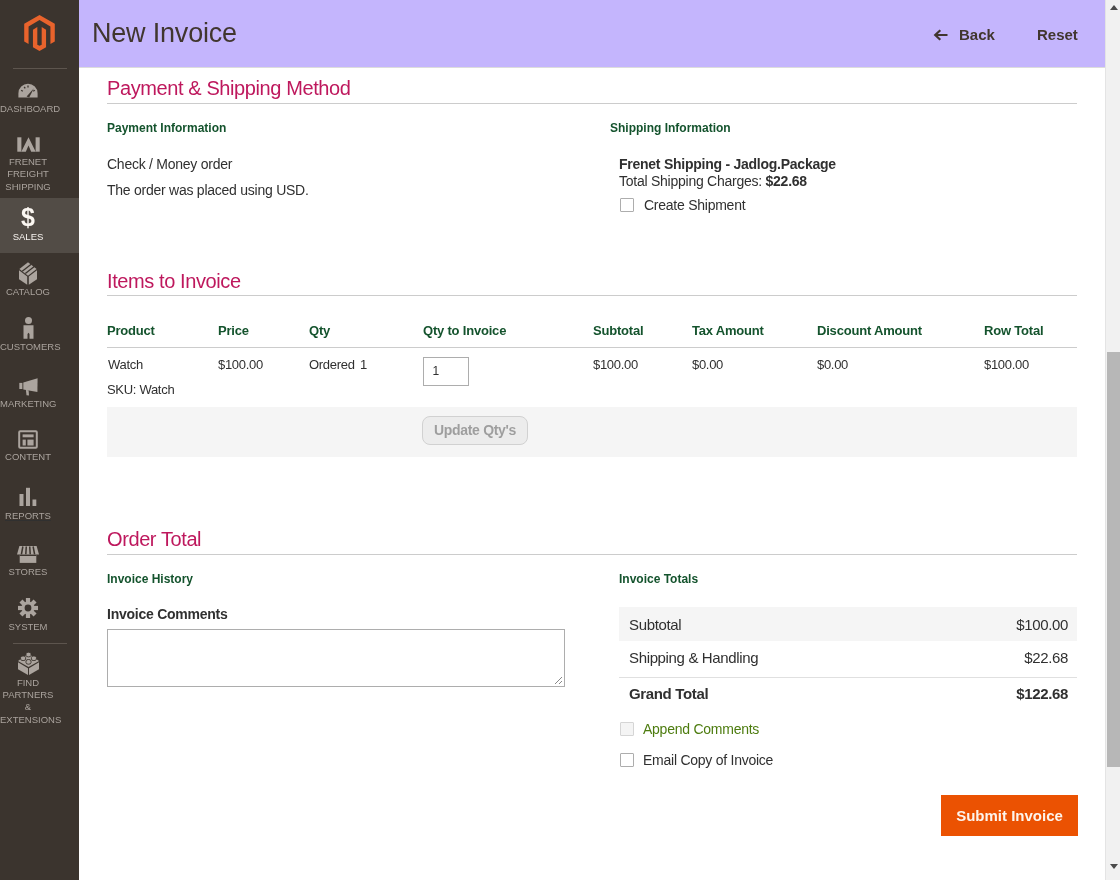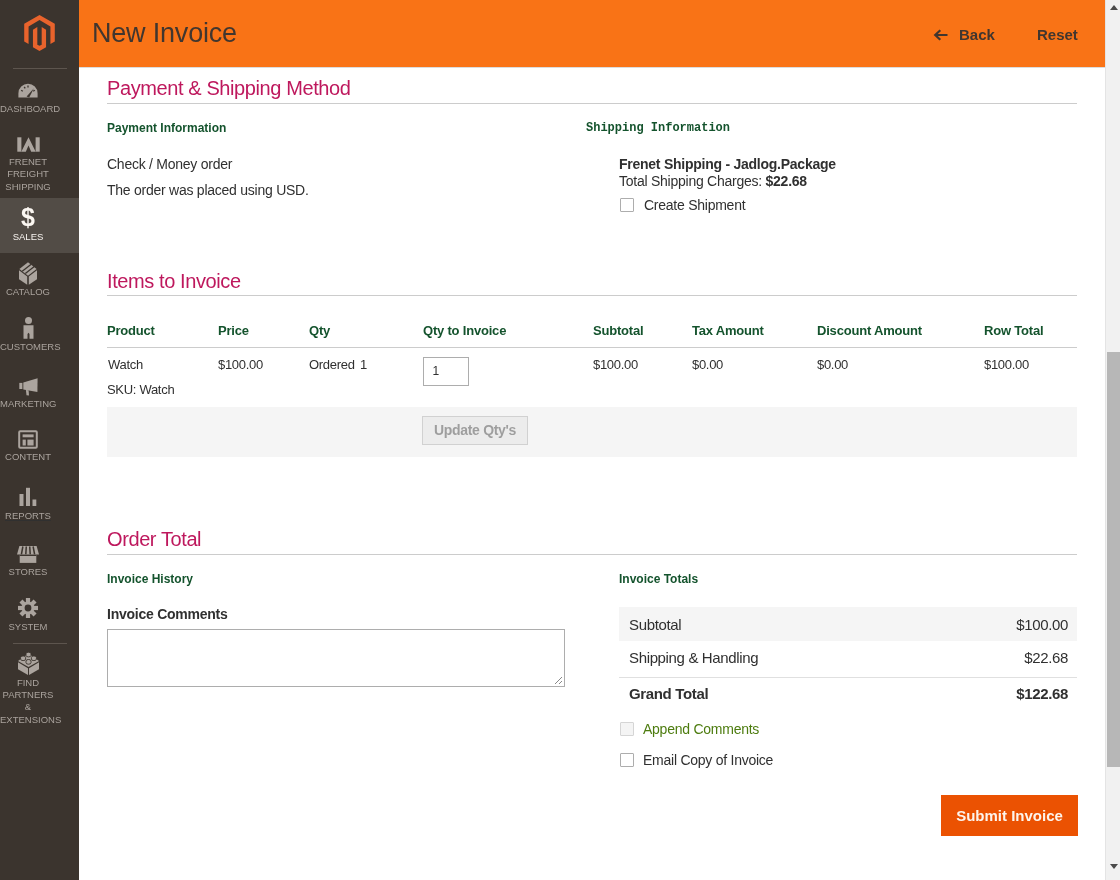--- a/index.html
+++ b/index.html
@@ -10,39 +10,39 @@
 
 #sidebar { position:absolute; left:0; top:0; width:79px; height:880px; background:#3b342e; }
 .mi { position:absolute; left:0; width:56px; text-align:center; }
 .mi .lbl { font-size:9.5px; line-height:12.4px; color:#aaa39d; letter-spacing:0; }
 .mi svg { display:block; margin:0 auto; }
 .sep { position:absolute; left:13px; width:54px; height:0; border-top:1px solid #5d554e; }
 #sales-bg { position:absolute; left:0; top:198px; width:79px; height:55px; background:#524c46; }
 #sales-bg .lbl { color:#f7f3ef; }
 
 
-#header { position:absolute; left:79px; top:0; width:1026px; height:68px; background:#f97316; border-bottom:1px solid #dcdcdc; }
+#header { position:absolute; left:79px; top:0; width:1026px; height:68px; background:#c4b5fd; border-bottom:1px solid #dcdcdc; }
 #title { position:absolute; left:13px; top:18px; font-size:27px; line-height:31px; color:#41362f; font-weight:400; letter-spacing:-0.2px; }
 .hbtn { position:absolute; top:26px; font-size:15px; font-weight:bold; color:#41362f; }
 
 
 .sect-title { position:absolute; left:107px; width:970px; font-size:20px; line-height:24px; color:#be185d; font-weight:400; letter-spacing:-0.4px; border-bottom:1px solid #cccccc; }
 h3.sub { position:absolute; font-size:12px; font-weight:bold; color:#14532d; }
 .t14 { position:absolute; font-size:14px; line-height:16px; color:#303030; letter-spacing:-0.25px; }
 .t13 { position:absolute; font-size:13px; line-height:15px; color:#303030; letter-spacing:-0.3px;text-align:center; }
 .t15 { position:absolute; font-size:15px; line-height:17px; color:#303030; letter-spacing:-0.35px; }
 .b { font-weight:bold; }
 .checkbox { position:absolute; width:14px; height:14px; background:#fff; border:1px solid #adadad; border-radius:1px; }
 
 
 .th { position:absolute; font-size:13px; line-height:15px; font-weight:bold; color:#14532d; letter-spacing:-0.2px; }
 #thead-line { position:absolute; left:107px; top:347px; width:970px; border-top:1px solid #cccccc; }
 #tfoot { position:absolute; left:107px; top:407px; width:970px; height:50px; background:#f5f5f5; }
 #qty-input { position:absolute; left:423px; top:357px; width:46px; height:29px; border:1px solid #adadad; background:#fff; font-size:12px; color:#303030; padding-left:8.5px; line-height:27px; }
-#upd-btn { position:absolute; left:422px; top:416px; width:106px; height:29px; background:#ececec; border:1px solid #d1d1d1; color:#9e9e9e; font-size:14px; font-weight:bold; letter-spacing:-0.3px; text-align:center; line-height:27px; border-radius:0; }
+#upd-btn { position:absolute; left:422px; top:416px; width:106px; height:29px; background:#ececec; border:1px solid #d1d1d1; color:#9e9e9e; font-size:14px; font-weight:bold; letter-spacing:-0.3px; text-align:center; line-height:27px; border-radius:8px; }
 
 
 #tot-row1 { position:absolute; left:619px; top:607px; width:458px; height:34px; background:#f5f5f5; }
 #tot-line { position:absolute; left:619px; top:677px; width:458px; border-top:1px solid #e0e0e0; }
 #submit { position:absolute; left:941px; top:795px; width:137px; height:41px; background:#eb5202; color:#fdf4ec; font-size:15px; font-weight:bold; text-align:center; line-height:41px; }
 
 
 #comments { position:absolute; left:107px; top:629px; width:458px; height:58px; border:1px solid #adadad; background:#fff; }
 
 
@@ -211,21 +211,21 @@
 </svg>
 <div class="hbtn" style="left:959px;">Back</div>
 <div class="hbtn" style="left:1037px;">Reset</div>
 
 <div class="sect-title" style="top:76px; height:28px; line-height:25px;">Payment &amp; Shipping Method</div>
 
 <h3 class="sub" style="left:107px; top:121px;">Payment Information</h3>
 <div class="t14" style="left:107px; top:156px;">Check / Money order</div>
 <div class="t14" style="left:107px; top:182px;">The order was placed using USD.</div>
 
-<h3 class="sub" style="left:586px; top:121px;font-family:Liberation Mono, monospace;">Shipping Information</h3>
+<h3 class="sub" style="left:610px; top:121px;">Shipping Information</h3>
 <div class="t14 b" style="left:619px; top:156px;">Frenet Shipping - Jadlog.Package</div>
 <div class="t14" style="left:619px; top:173px;">Total Shipping Charges: <span class="b">$22.68</span></div>
 <div class="checkbox" style="left:620px; top:198px;"></div>
 <div class="t14" style="left:644px; top:197px;">Create Shipment</div>
 
 <div class="sect-title" style="top:269px; height:27px; line-height:25px;">Items to Invoice</div>
 
 <div class="th" style="left:107px; top:323px;">Product</div>
 <div class="th" style="left:218px; top:323px;">Price</div>
 <div class="th" style="left:309px; top:323px;">Qty</div>

